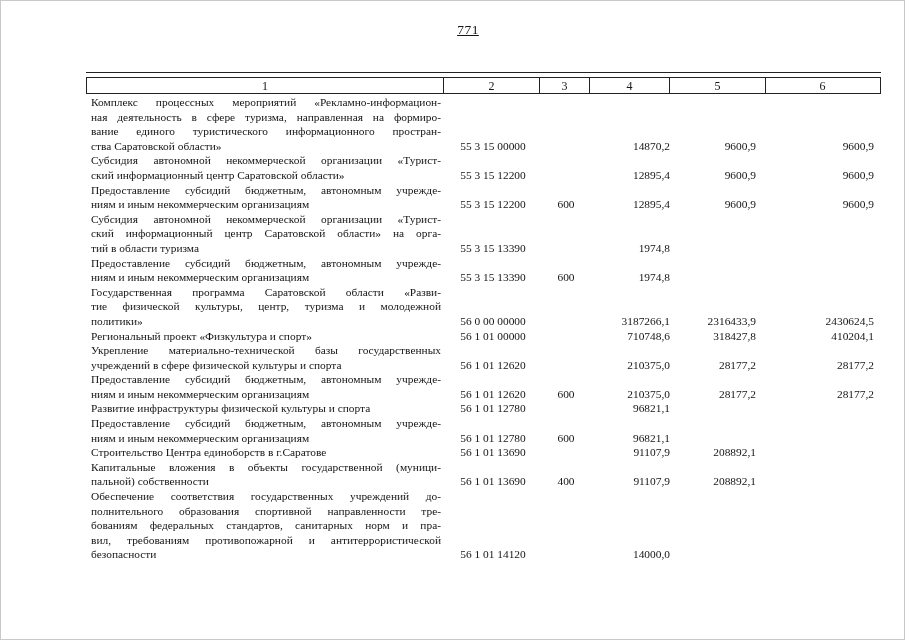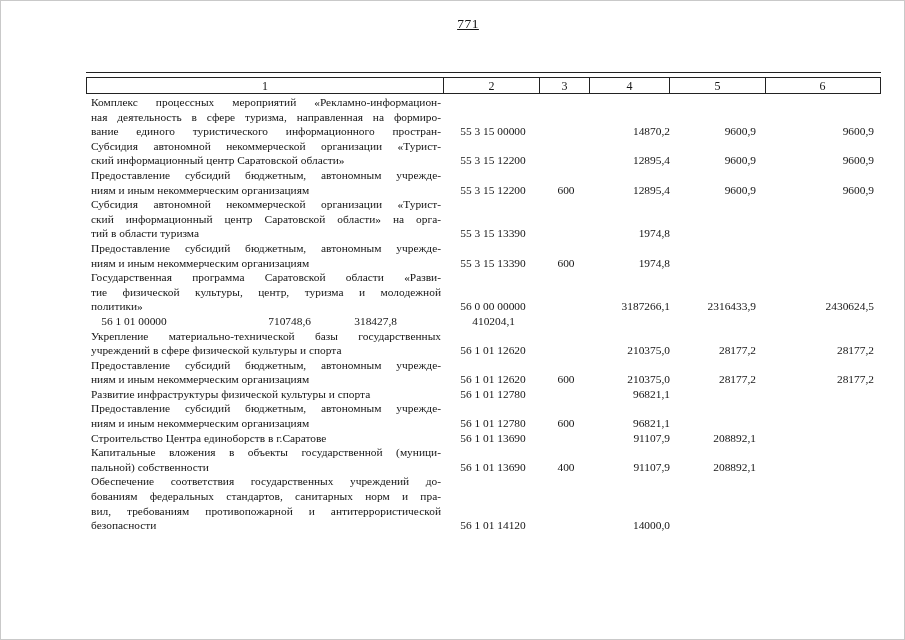--- a/index.html
+++ b/index.html
@@ -6,21 +6,21 @@
   html,body { width:905px; height:640px; }
   body {
     background:#ffffff;
     color:#151515;
     font-family:"Liberation Serif", serif;
     position:relative;
     overflow:hidden;
     border:1px solid #c9c9c9;
   }
   .page-number {
-    position:absolute; top:15px; left:85px; width:764px;
+    position:absolute; top:21px; left:85px; width:764px;
     text-align:center; font-size:13.5px; letter-spacing:.5px;text-decoration:underline;
   }
   .tbl { position:absolute; left:85px; top:71px; width:795px; }
   .top-rule { border-top:1.7px solid #222; margin-bottom:4px; }
   .header-row {
     display:flex; border:1.3px solid #222; height:17px;
     align-items:center; font-size:12px;
   }
   .hc { text-align:center; border-right:1.3px solid #222; height:100%; line-height:14px; padding-top:1px; }
   .hc:last-child { border-right:none; }
@@ -53,20 +53,21 @@
       <div class="hc hc4">4</div>
       <div class="hc hc5">5</div>
       <div class="hc hc6">6</div>
     </div>
   <div class="body-rows" id="body-rows">
   <div class="row">
     <div class="c c1">
           <div class="ln">Комплекс процессных мероприятий «Рекламно-информацион-</div>
           <div class="ln">ная деятельность в сфере туризма, направленная на формиро-</div>
           <div class="ln">вание единого туристического информационного простран-</div>
+          <div class="ln last">ства Саратовской области»</div>
         </div>
     <div class="c c2">55 3 15 00000</div>
     <div class="c c3"></div>
     <div class="c c4">14870,2</div>
     <div class="c c5">9600,9</div>
     <div class="c c6">9600,9</div>
   </div>
 
   <div class="row">
     <div class="c c1">
@@ -124,20 +125,23 @@
           <div class="ln last">политики»</div>
         </div>
     <div class="c c2">56 0 00 00000</div>
     <div class="c c3"></div>
     <div class="c c4">3187266,1</div>
     <div class="c c5">2316433,9</div>
     <div class="c c6">2430624,5</div>
   </div>
 
   <div class="row">
+    <div class="c c1">
+          <div class="ln last">Региональный проект «Физкультура и спорт»</div>
+        </div>
     <div class="c c2">56 1 01 00000</div>
     <div class="c c3"></div>
     <div class="c c4">710748,6</div>
     <div class="c c5">318427,8</div>
     <div class="c c6">410204,1</div>
   </div>
 
   <div class="row">
     <div class="c c1">
           <div class="ln">Укрепление материально-технической базы государственных</div>
@@ -204,20 +208,21 @@
     <div class="c c2">56 1 01 13690</div>
     <div class="c c3">400</div>
     <div class="c c4">91107,9</div>
     <div class="c c5">208892,1</div>
     <div class="c c6"></div>
   </div>
 
   <div class="row">
     <div class="c c1">
           <div class="ln">Обеспечение соответствия государственных учреждений до-</div>
+          <div class="ln">полнительного образования спортивной направленности тре-</div>
           <div class="ln">бованиям федеральных стандартов, санитарных норм и пра-</div>
           <div class="ln">вил, требованиям противопожарной и антитеррористической</div>
           <div class="ln last">безопасности</div>
         </div>
     <div class="c c2">56 1 01 14120</div>
     <div class="c c3"></div>
     <div class="c c4">14000,0</div>
     <div class="c c5"></div>
     <div class="c c6"></div>
   </div>

